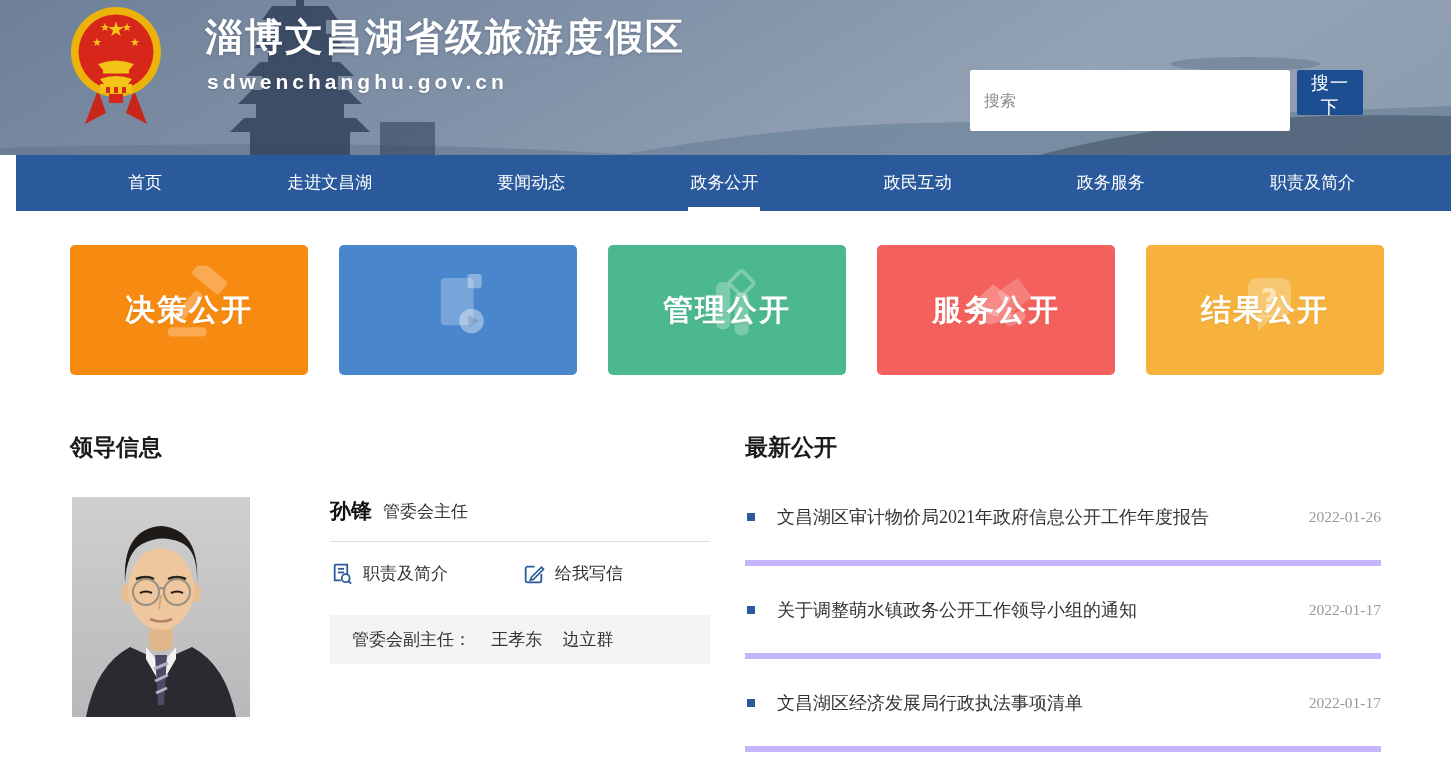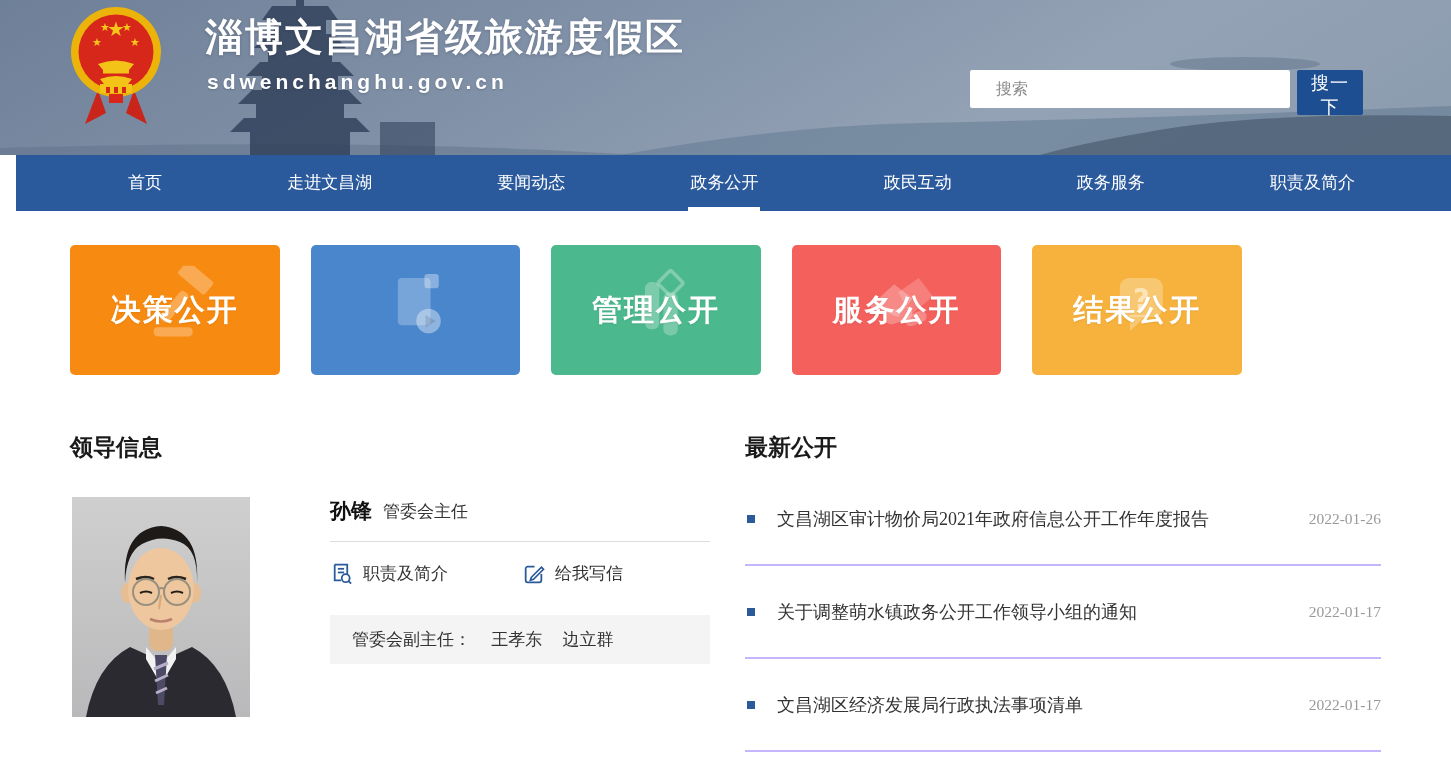--- a/index.html
+++ b/index.html
@@ -18,41 +18,41 @@
   .emblem { position:absolute; left:70px; top:2px; width:92px; height:132px; }
   .site-title {
     position:absolute; left:205px; top:12px; color:#fff; font-size:38px; font-weight:700;
     letter-spacing:2px; text-shadow:0 1px 3px rgba(30,40,60,.25); white-space:nowrap;
   }
   .site-url {
     position:absolute; left:207px; top:70px; color:#fff; font-size:21px; letter-spacing:4px;
     font-weight:600; text-shadow:0 1px 2px rgba(30,40,60,.25);
   }
   .search-input {
-    position:absolute; left:970px; top:70px; width:320px; height:38px; border:none; border-radius:2px;
-    background:#fff; padding:0 26px; font-size:16px; color:#333; outline:none;
+    position:absolute; left:970px; top:70px; width:320px; height:61px; border:none; border-radius:2px;
+    background:#fff; padding:0 14px; font-size:16px; color:#333; outline:none;
   }
   .search-input::placeholder { color:#8a8a8a; }
   .search-btn {
     position:absolute; left:1297px; top:70px; width:66px; height:45px; border:none; border-radius:2px;
     color:#fff; font-size:18px; cursor:pointer; letter-spacing:1px;
   }
   
   .nav {
     position:absolute; left:16px; top:155px; width:1451px; height:56px;
     display:flex; justify-content:space-between; align-items:stretch; padding:0 112px 0 112px;
   }
   .nav-item {
     position:relative; color:#fff; font-size:17px; line-height:56px; cursor:pointer; white-space:nowrap;
   }
   .nav-item.active::after {
     content:""; position:absolute; left:-2px; right:-2px; bottom:0; height:4px; background:#fff;
   }
   
-  .cards { position:absolute; left:70px; top:245px; width:1172px; display:flex; gap:31px; }
+  .cards { position:absolute; left:70px; top:245px; width:1314px; display:flex; gap:31px; }
   .card {
     position:relative; flex:1; height:130px; border-radius:5px; overflow:hidden;
     display:flex; align-items:center; justify-content:center; cursor:pointer;
   }
   .card .ghost { position:absolute; left:50%; top:50%; transform:translate(-46%,-54%); }
   .card .card-label {
     position:relative; color:#fff; font-size:30px; font-weight:700; letter-spacing:2px;
     text-shadow:0 1px 2px rgba(0,0,0,.08);
   }
   
@@ -70,21 +70,21 @@
   .info-divider { margin-top:16px; border-bottom:1px solid #dcdcdc; }
   .leader-links { margin-top:20px; display:flex; gap:74px; align-items:flex-start; }
   .leader-link { display:flex; align-items:center; gap:10px; font-size:17px; color:#333; cursor:pointer; }
   .deputy-box {
     margin-top:30px; background:#f4f4f4; padding:13px 22px; font-size:17px; color:#333; white-space:nowrap;
   }
   .deputy-box .dep { margin-left:16px; }
   .news { position:absolute; left:745px; top:432px; width:636px; }
   .news-list { list-style:none; margin:10px 0 0 0; padding:0; }
   .news-item {
-    height:93px; display:flex; align-items:center; border-bottom:2px solid #c4b5fd; cursor:pointer;
+    height:93px; display:flex; align-items:center; border-bottom:6px solid #c4b5fd; cursor:pointer;
   }
   .bullet { width:8px; height:8px; flex:none; margin:0 22px 0 2px; }
   .news-title {
     flex:1; font-family:"Liberation Serif","DejaVu Serif",serif; font-size:18px; color:#333;
     white-space:nowrap; overflow:hidden;
   }
   .news-date {
     margin-left:18px; font-family:"Liberation Serif","DejaVu Serif",serif; font-size:15.5px; color:#999;
     flex:none;
   }

